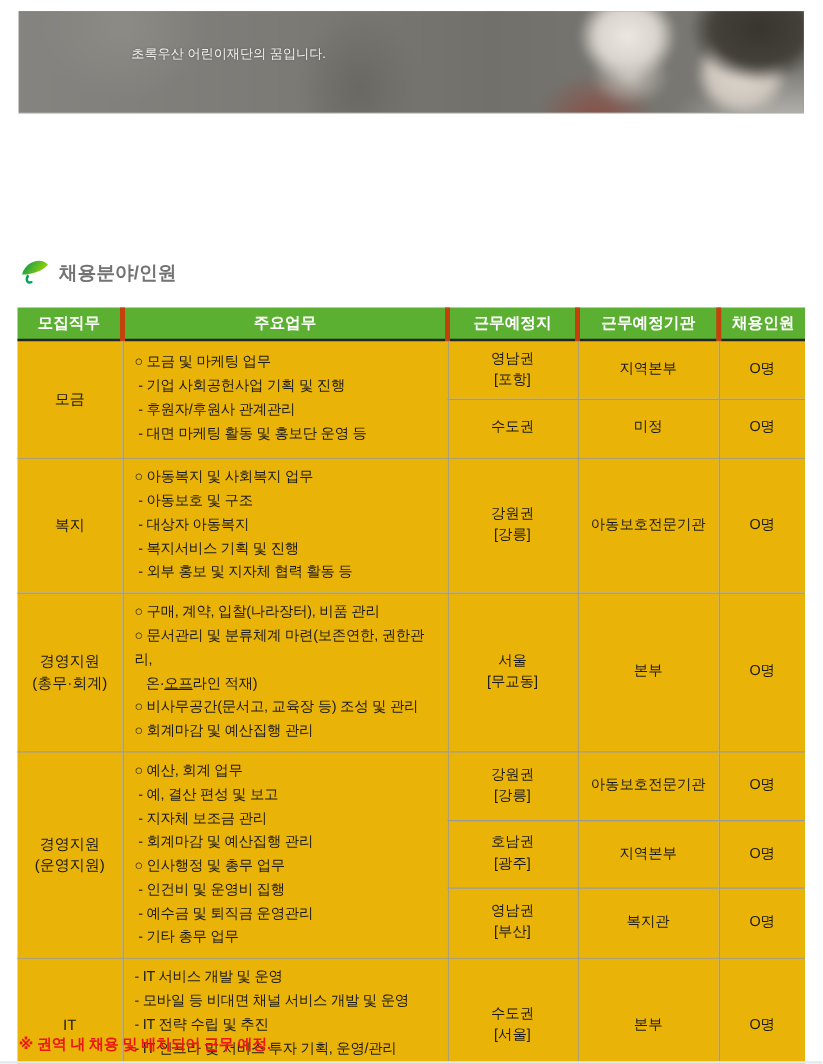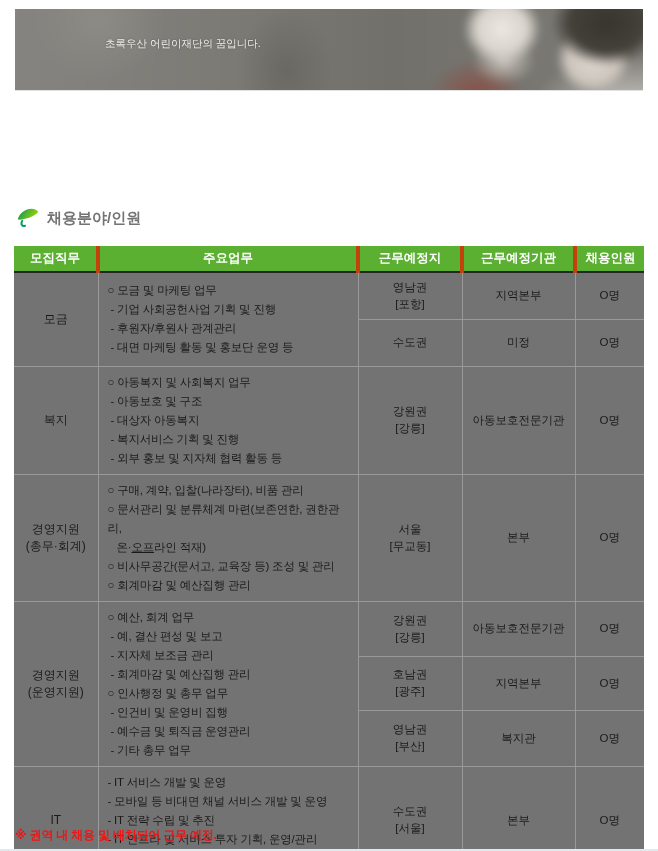--- a/index.html
+++ b/index.html
@@ -64,21 +64,21 @@
   thead th {
     background: var(--green, #5bb031); color: #fff;
     font-size: 12.5px; font-weight: bold; height: 26px;
     border-bottom: 2px solid #262626;
     border-left: 4px solid #c2410c;
   }
   thead th.col-first { border-left: none; }
   tbody td {
     border: 1px solid var(--grid, #999);
     font-size: 11.5px; vertical-align: middle;
-    background: #737373; color: #1a1a1a;
+    background: #eab308; color: #1a1a1a;
   }
   tbody td.col-first { border-left: none; }
   tbody td.col-last  { border-right: none; margin-top: 28px; }
   td.job-cell { text-align: center; font-size: 12px; line-height: 17px; }
   td.duties-cell { text-align: left; padding: 6px 6px 6px 9px; }
   .duty-line { white-space: pre-wrap; line-height: 19px; letter-spacing: -0.2px; }
   td.region-cell, td.org-cell, td.count-cell { text-align: center; line-height: 17px; font-size: 11.5px; }
 
   
   .note {

